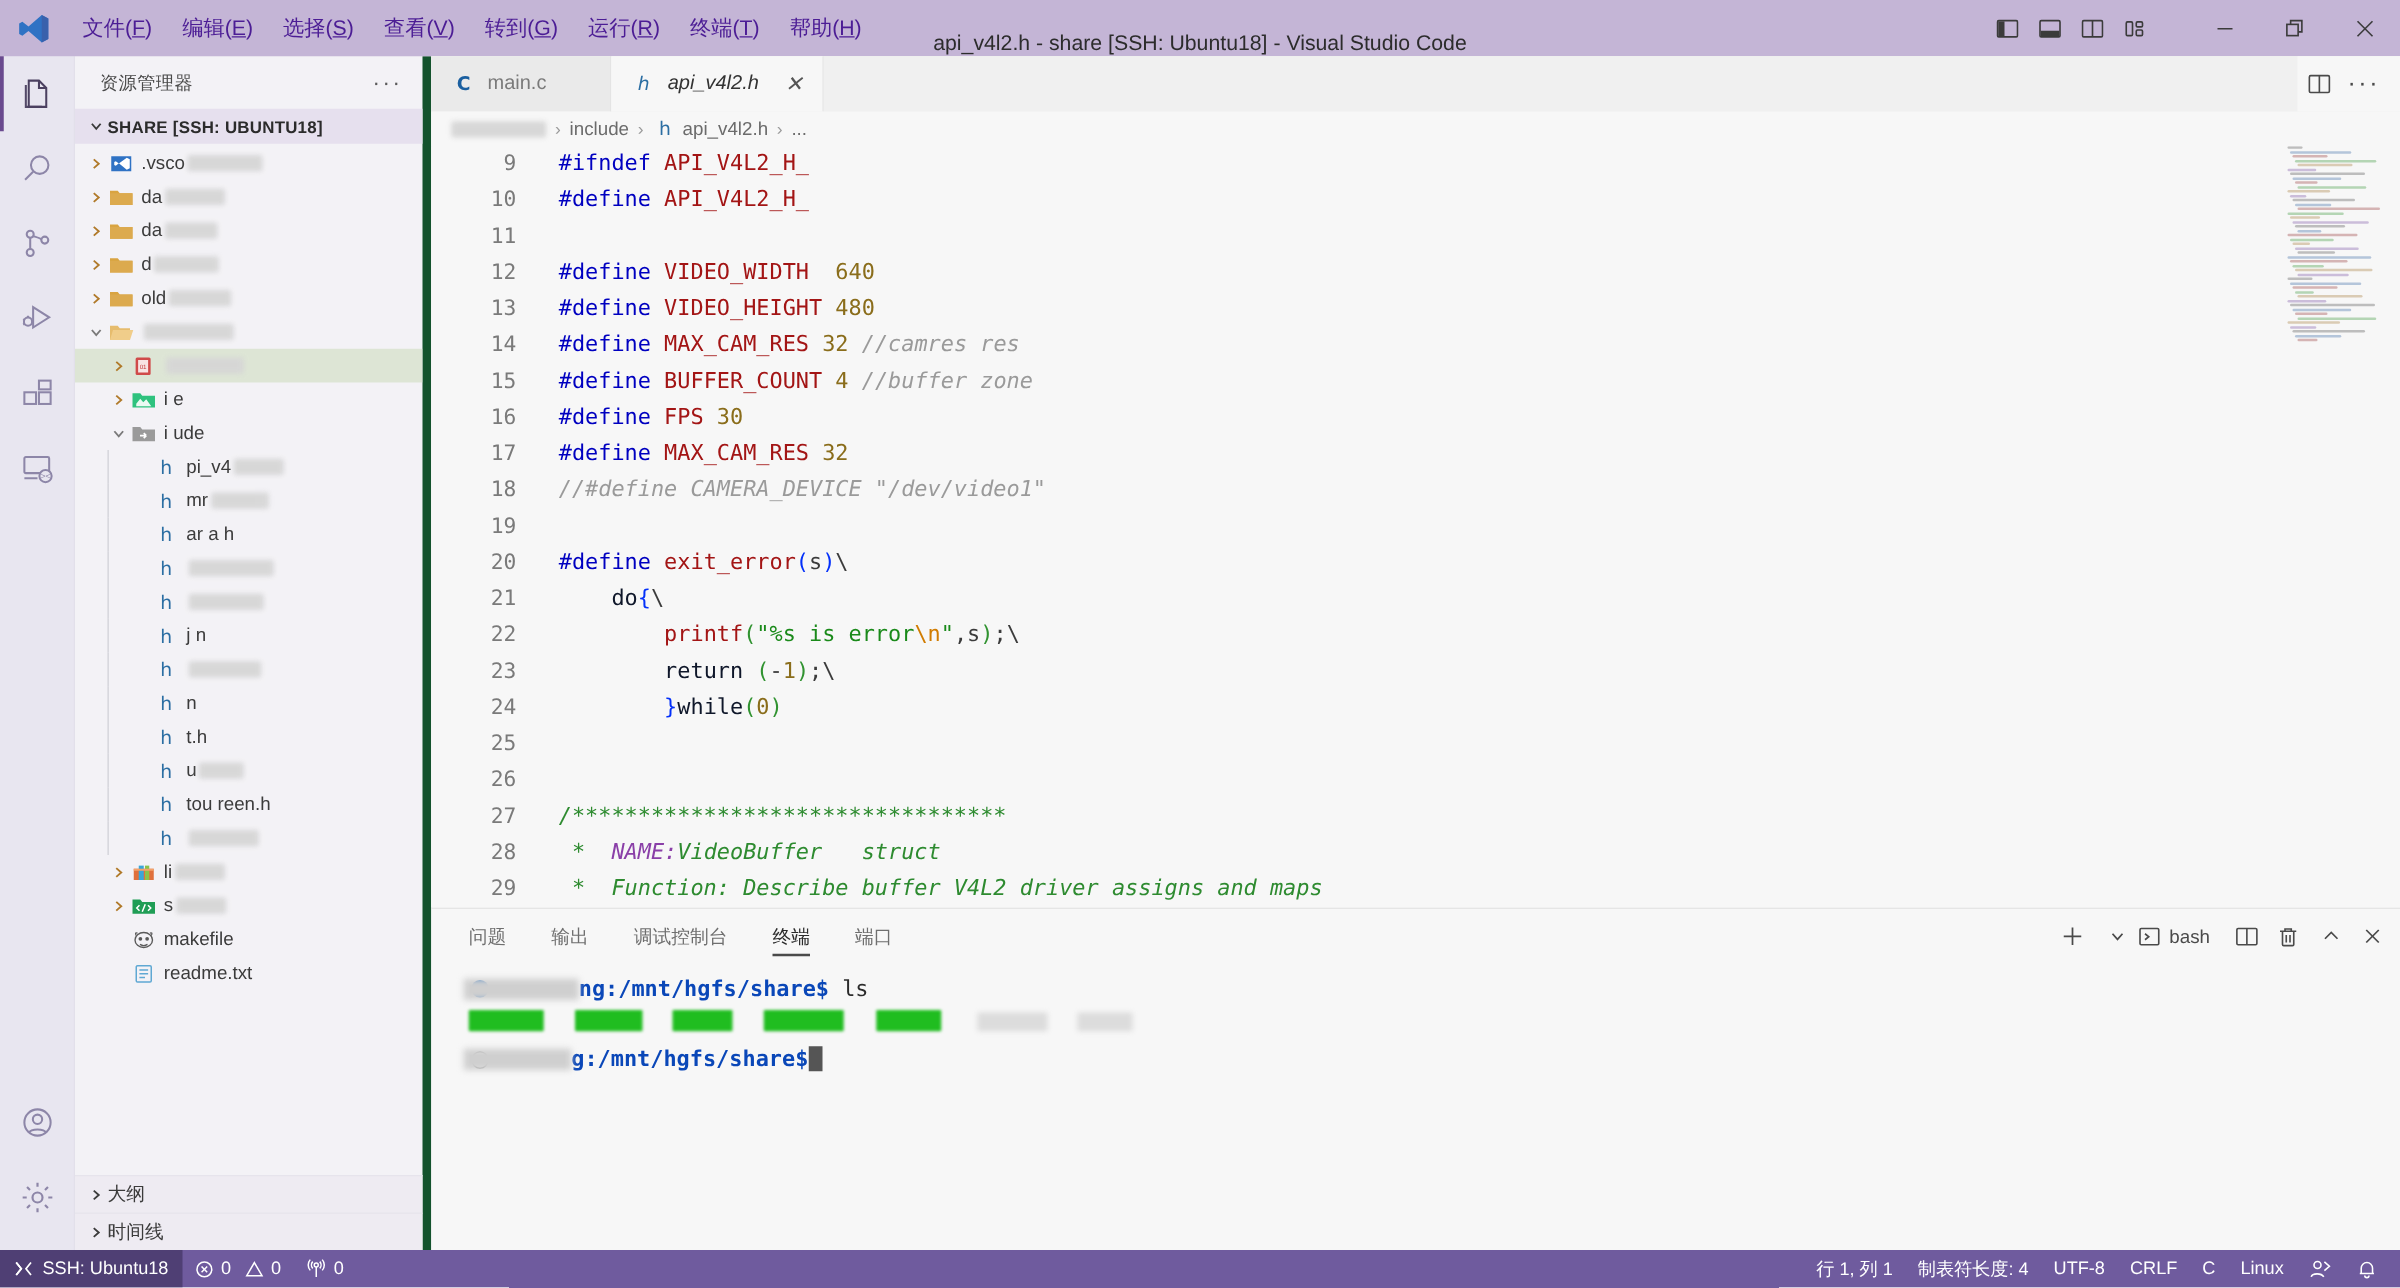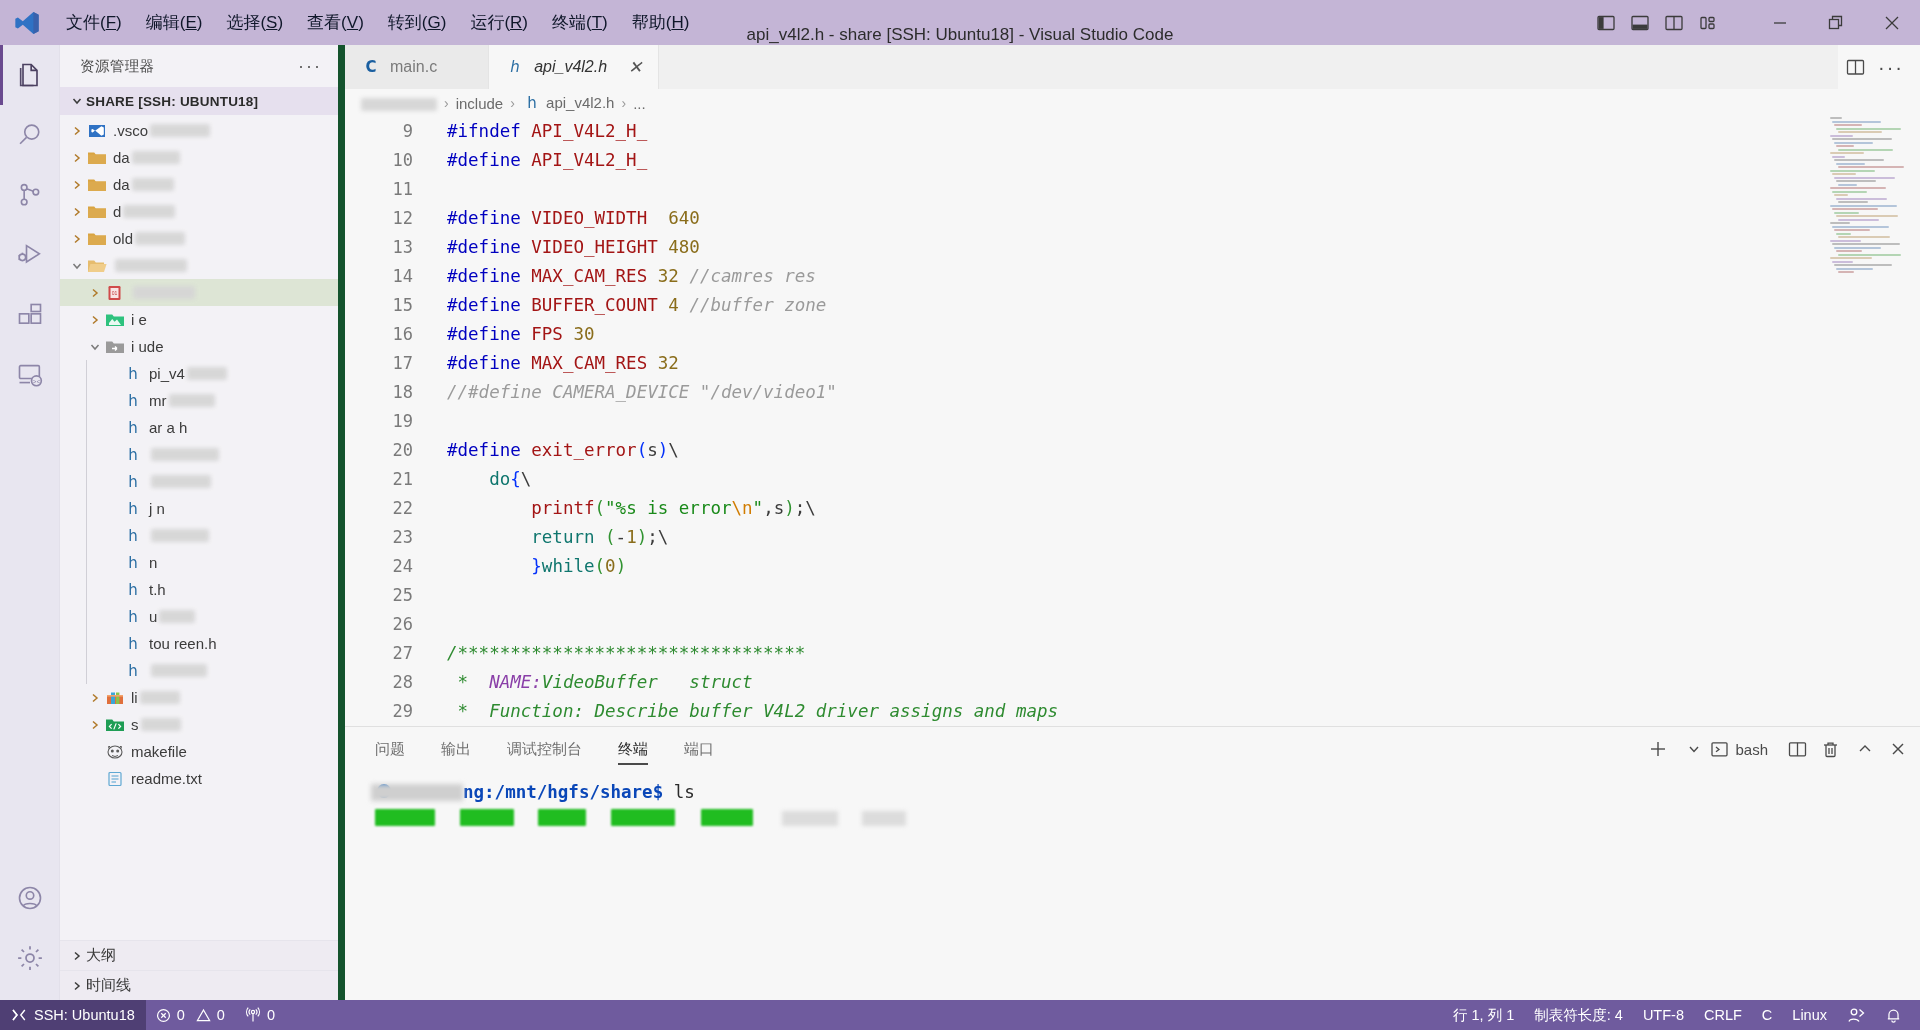--- a/index.html
+++ b/index.html
@@ -17,21 +17,21 @@
     height: 45px; flex: 0 0 45px;
     background: #c4b5d6;
     display: flex; align-items: center;
     color: #3b3b3b;
     position: relative;
     user-select: none;
   }
   .vs-logo { width: 54px; height: 45px; display: flex; align-items: center; justify-content: center; }
   .menu { display: flex; align-items: center; gap: 0px; }
   .menu-item {
-    font-size: 17px; padding: 5px 12px; color: #0f172a; white-space: nowrap;
+    font-size: 17px; padding: 5px 12px; color: #4c1d95; white-space: nowrap;
     line-height: 20px;
   }
   .menu-item u { text-decoration: underline; }
   .title-center {
     position: absolute; left: 0; right: 0; top: 12px; height: 45px;
     display: flex; align-items: center; justify-content: center;
     font-size: 17px; color: #2c2c2c; pointer-events: none;
   }
   .title-right { margin-left: auto; display: flex; align-items: center; height: 45px; z-index: 3; }
   .layout-btns { display: flex; align-items: center; gap: 2px; margin-right: 28px; }
@@ -124,21 +124,21 @@
     display: inline-block; width: 68px; text-align: right; color: #7a7a7a;
     margin-right: 34px; font-size: 17px;
   }
   .cline { height: 29px; }
   .k-pp     { color: #0000c0; }   
   .k-macro  { color: #a31515; }   
   .k-num    { color: #8a6d1b; }
   .k-cmt    { color: #9a9a9a; font-style: italic; }
   .k-blk    { color: #2e8b30; font-style: italic; }
   .k-tag    { color: #8a3fa8; font-style: italic; }
-  .k-key    { color: #0f766e; margin-top: 29px; }
+  .k-key    { color: #0f172a; margin-top: 29px; }
   .k-str    { color: #1a8a1a; }
   .k-esc    { color: #d17c00; }
   .k-fn     { color: #a31515; }
   .k-punc   { color: #3b3b3b; }
   .k-var    { color: #3b3b3b; }
   .k-paren1 { color: #0431fa; }
   .k-paren2 { color: #319331; }
 
   
   .minimap { position: absolute; right: 18px; top: 0; width: 72px; height: 100%; }
@@ -871,20 +871,24 @@
           </div>
           <div style="position:relative; margin-top:2px;">
             <span class="t-dir-chip" style="width:60px;margin-left:4px;"></span>
             <span class="t-dir-chip" style="width:54px;margin-left:14px;"></span>
             <span class="t-dir-chip" style="width:48px;margin-left:14px;"></span>
             <span class="t-dir-chip" style="width:64px;margin-left:14px;"></span>
             <span class="t-dir-chip" style="width:52px;margin-left:16px;"></span>
             <span class="t-dim-chip" style="width:56px;margin-left:18px;"></span>
             <span class="t-dim-chip" style="width:44px;margin-left:14px;"></span>
           </div>
+          <div style="position:relative; margin-top:2px;">
+            <span class="bullet" style="top:6px;background:transparent;border:1.6px solid #888;"></span>
+            <span class="t-blur-chip" style="width:86px;vertical-align:-3px;"></span><span class="t-prompt">g:/mnt/hgfs/share$</span><span class="t-cursor"></span>
+          </div>
         </div>
       </div>
     </div>
   </div>
 
   <div class="statusbar">
     <div class="sb-remote">
       <svg width="16" height="16" viewBox="0 0 16 16" fill="none" stroke="#fff" stroke-width="1.4">
         <polyline points="2,3 6,8 2,13"></polyline>
           <polyline points="10,3 6,8 10,13" opacity="0"></polyline>

